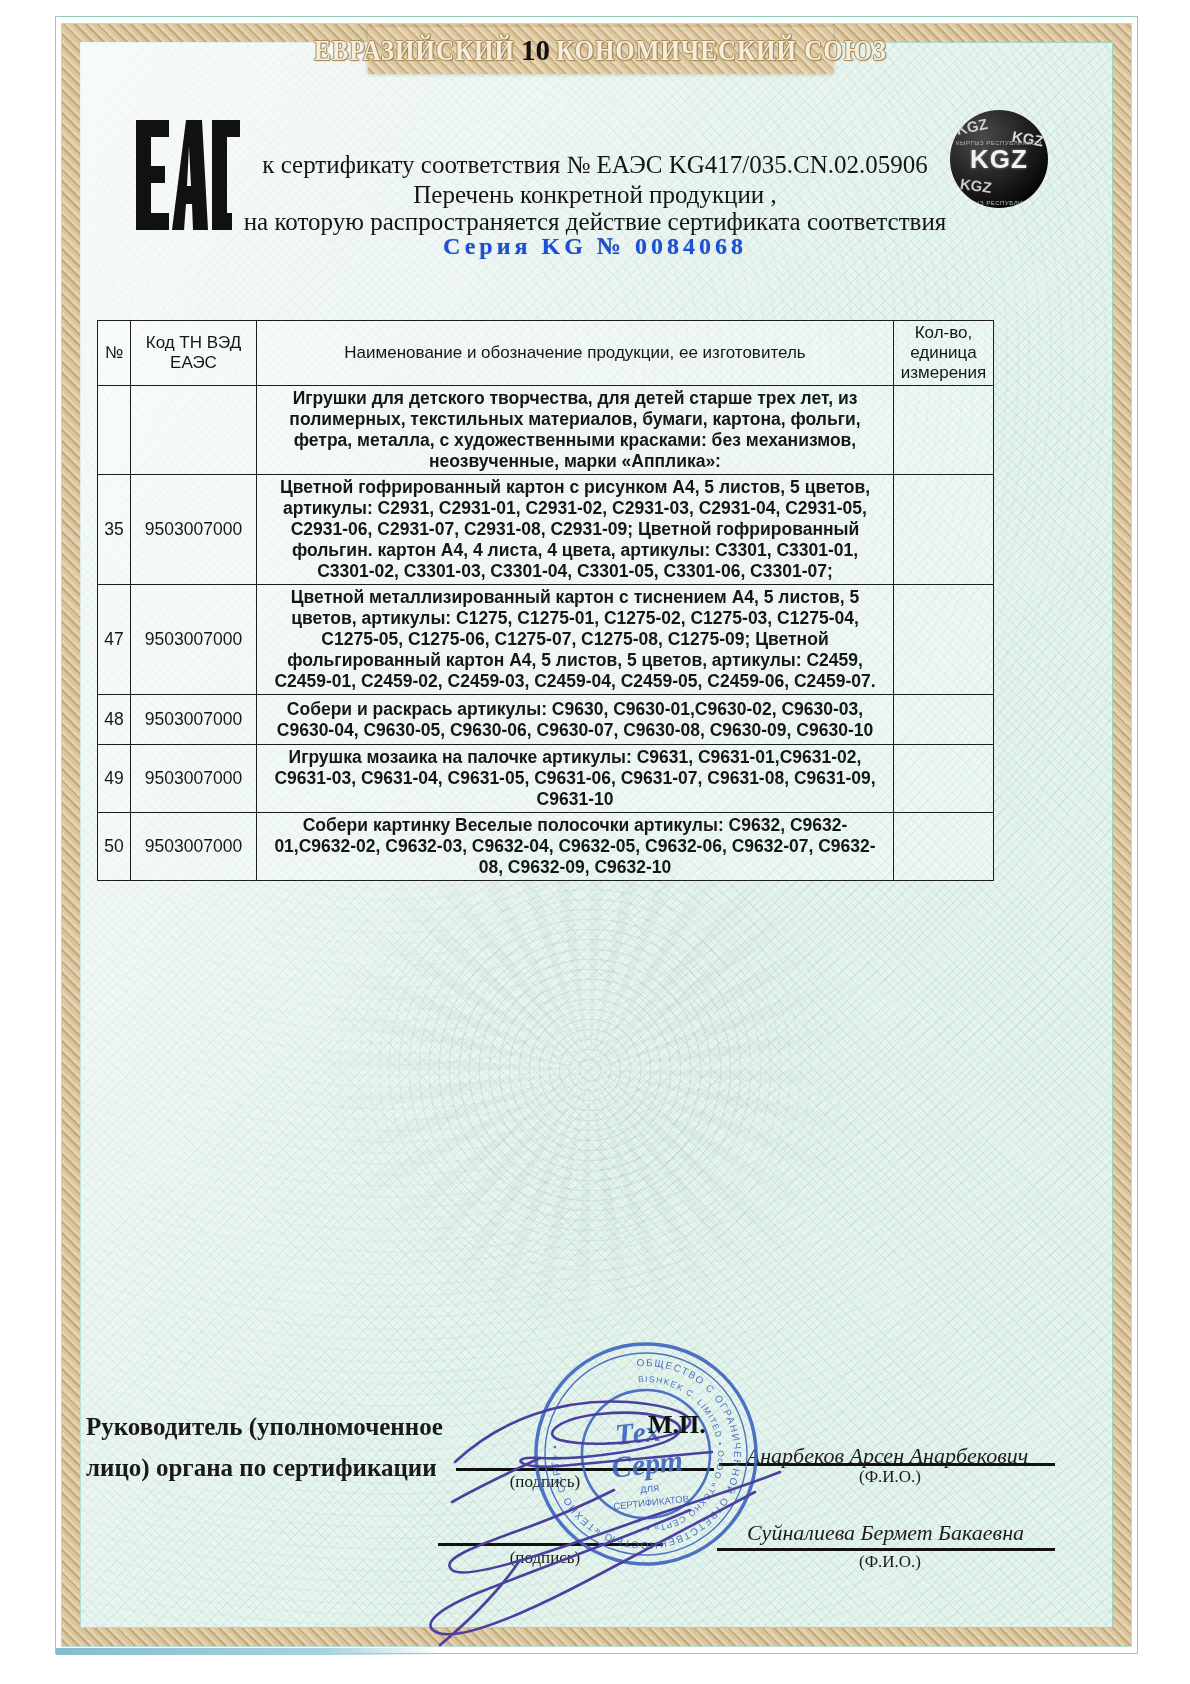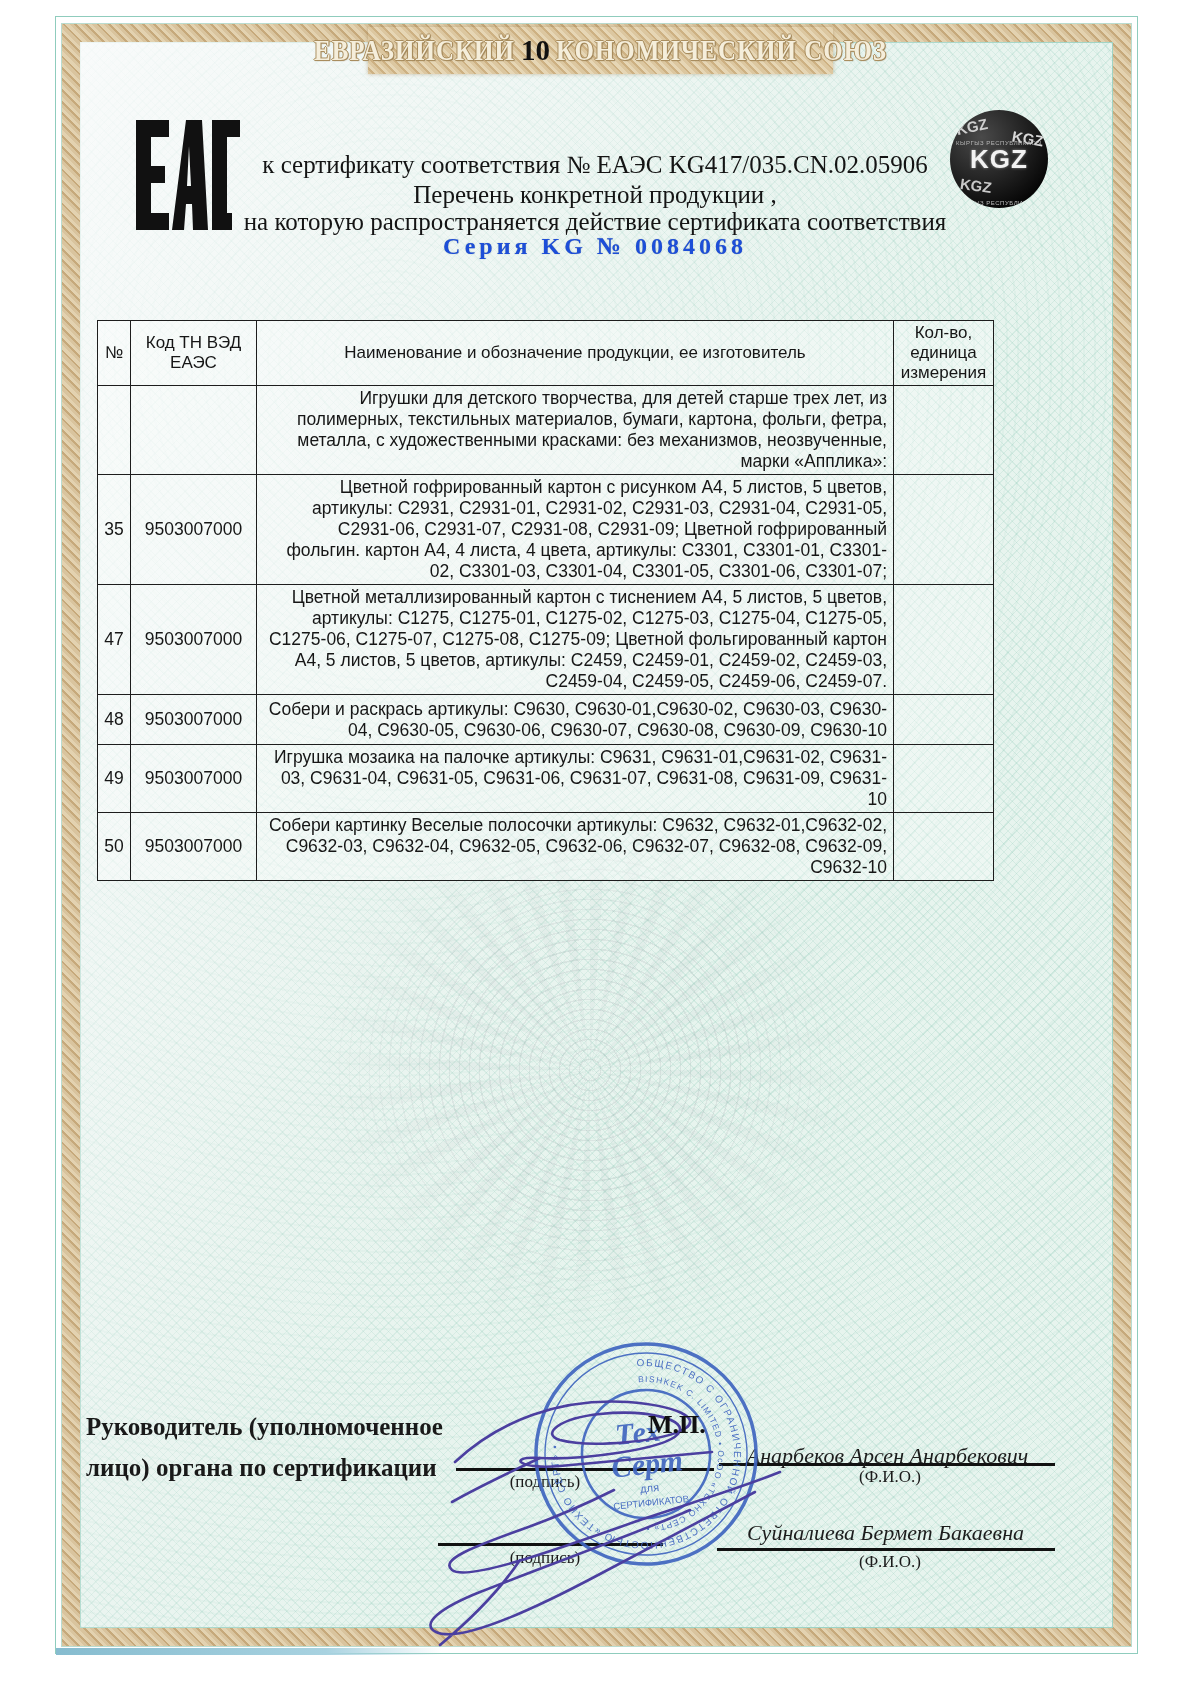--- a/index.html
+++ b/index.html
@@ -79,21 +79,21 @@
     background:rgba(255,255,255,.3);table-layout:fixed;
   }
   .cert-table th,.cert-table td{border:1.7px solid #1d1d1d;padding:2px 6px;vertical-align:middle;}
   .cert-table th{font-weight:normal;font-size:17px;line-height:20px;}
   .col-num{width:33px;}
   .col-code{width:126px;}
   .col-desc{width:637px;}
   .col-qty{width:100px;}
   .cell-num{text-align:center;vertical-align:top;}
   .cell-code{text-align:center;vertical-align:top;}
-  .cell-desc{text-align:right;}
+  .cell-desc{text-align:center;font-weight:bold;}
   
   .sig-label{position:absolute;font-family:"Liberation Serif",serif;font-weight:bold;font-size:25px;line-height:41px;color:#191919;}
   .role1{left:86px;top:1406px;width:360px;}
   .role2{left:86px;top:1491px;width:400px;}
   .sig-line{position:absolute;height:2.5px;background:#111;}
   .line-sign1{left:456px;top:1468px;width:258px;}
   .line-fio1{left:719px;top:1463px;width:336px;}
   .line-sign2{left:438px;top:1543px;width:225px;}
   .line-fio2{left:717px;top:1548px;width:338px;}
   .caption{position:absolute;font-family:Liberation Serif, serif;font-size:17px;color:#1a1a1a;}

